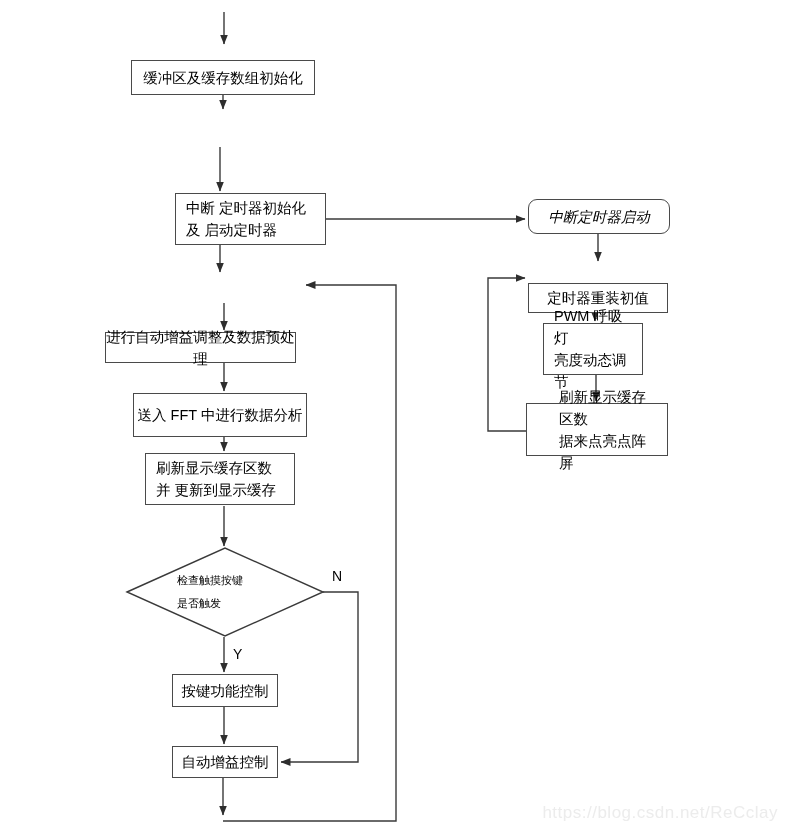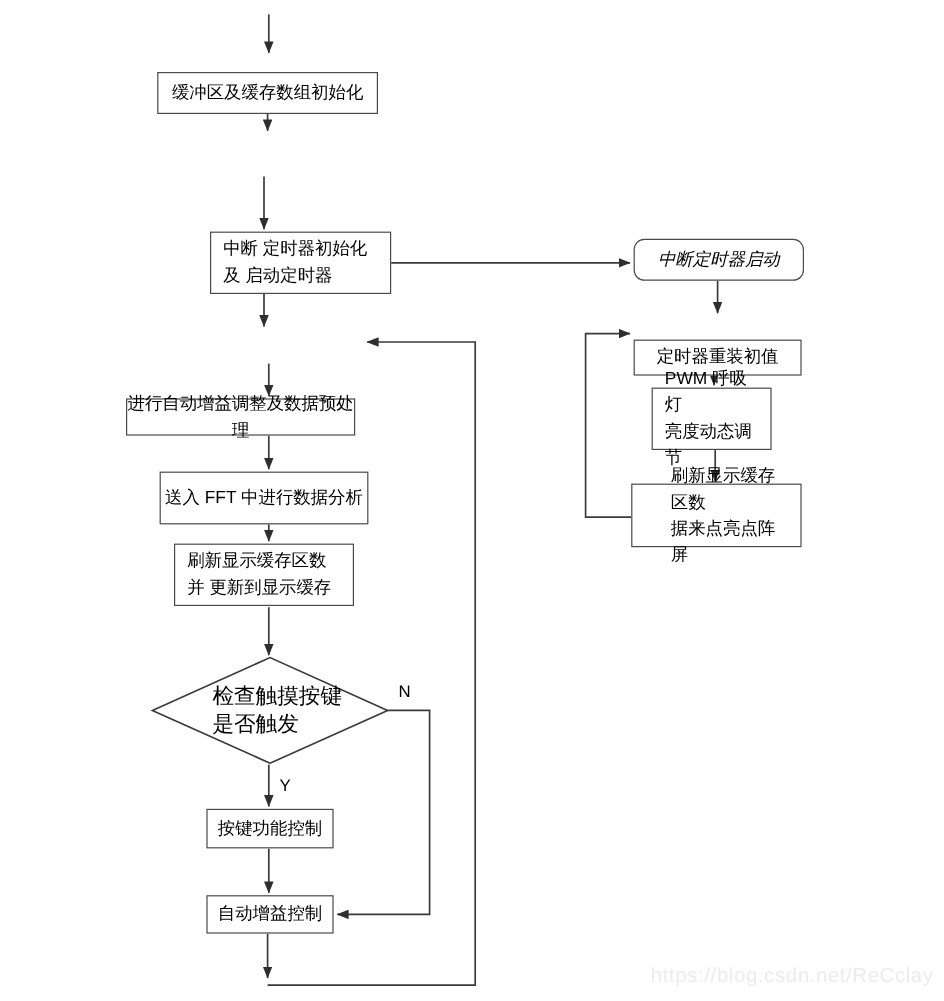--- a/index.html
+++ b/index.html
@@ -33,21 +33,21 @@
   .node.left {
     justify-content: flex-start;
     text-align: left;
     padding: 0 10px;
   }
   .node.rounded { border-radius: 9px; }
   .diamond-text {
     position: absolute;
     left: 177px; top: 569px;
     width: 130px;
-    font-size: 18px;
+    font-size: 11px;
     line-height: 23px;
     white-space: pre-line;
     text-align: left;
   }
   .branch-label {
     position: absolute;
     font-size: 14px;
     line-height: 15px;
   }
   #label-n { left: 332px; top: 569px; }

